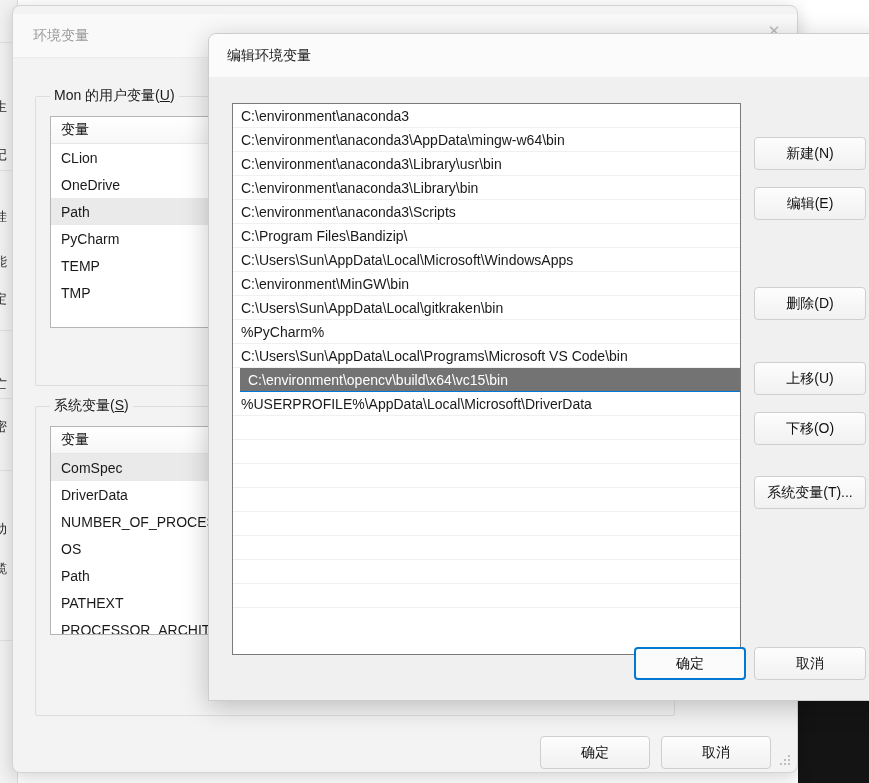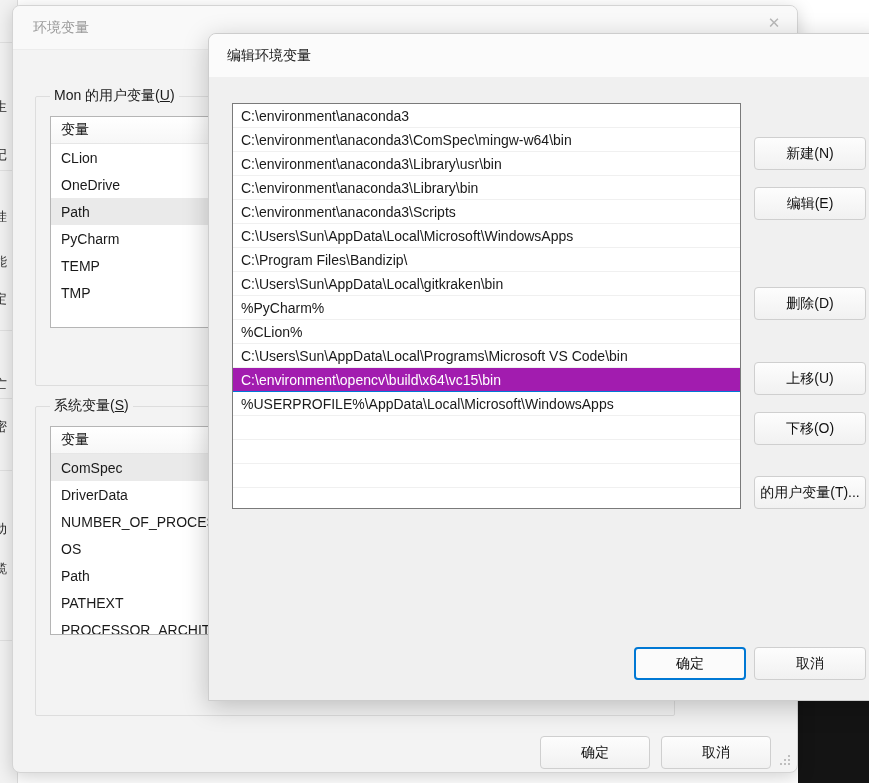--- a/index.html
+++ b/index.html
@@ -65,20 +65,21 @@
     border: 1px solid #d4d4d4;
     border-radius: 8px;
     box-shadow: 0 4px 18px rgba(0,0,0,0.18);
     overflow: hidden;
   }
   .titlebar-outer {
     position: relative;
     height: 44px;
     background: #f9f9f9;
     border-bottom: 1px solid #ececec;
+    margin-top: 8px;
   }
   .title-outer-text {
     position: absolute;
     left: 20px; top: 13px;
     font-size: 14px;
     color: #9a9a9a;
   }
   .win-close-outer {
     position: absolute;
     right: 0; top: 0;
@@ -184,38 +185,39 @@
     display: flex; align-items: center; justify-content: center;
     color: #1a1a1a;
     font-size: 16px;
     line-height: 1;
   }
 
   
   .pathlist {
     position: absolute;
     left: 23px; top: 69px;
-    width: 509px; height: 406px;
+    width: 509px; height: 552px;
     background: #ffffff;
     border: 1px solid #7a7a7a;
     overflow: hidden;
   }
   .pathrow {
     height: 24px;
     display: flex; align-items: center;
     padding-left: 8px;
     font-size: 14px;
     color: #1a1a1a;
     border-bottom: 1px solid #f0f0f0;
     white-space: nowrap;
   }
   .pathrow.selected {
-    background: #a21caf;
+    background: #737373;
     color: #ffffff;
     border-bottom-color: #0078d7;
+    margin-left: 7px;
   }
   .pathrow.empty { color: transparent; }
 
   
   .sidebtn {
     position: absolute;
     left: 545px;
     width: 112px;
     height: 33px;
   }
@@ -316,46 +318,46 @@
 
   <div class="win-inner">
 
     <div class="titlebar-inner">
       <div class="title-inner-text">编辑环境变量</div>
       <div class="win-close-inner">✕</div>
     </div>
 
     <div class="pathlist">
       <div class="pathrow">C:\environment\anaconda3</div>
-      <div class="pathrow">C:\environment\anaconda3\ComSpec\mingw-w64\bin</div>
+      <div class="pathrow">C:\environment\anaconda3\AppData\mingw-w64\bin</div>
       <div class="pathrow">C:\environment\anaconda3\Library\usr\bin</div>
       <div class="pathrow">C:\environment\anaconda3\Library\bin</div>
       <div class="pathrow">C:\environment\anaconda3\Scripts</div>
+      <div class="pathrow">C:\Program Files\Bandizip\</div>
       <div class="pathrow">C:\Users\Sun\AppData\Local\Microsoft\WindowsApps</div>
-      <div class="pathrow">C:\Program Files\Bandizip\</div>
+      <div class="pathrow">C:\environment\MinGW\bin</div>
       <div class="pathrow">C:\Users\Sun\AppData\Local\gitkraken\bin</div>
       <div class="pathrow">%PyCharm%</div>
-      <div class="pathrow">%CLion%</div>
       <div class="pathrow">C:\Users\Sun\AppData\Local\Programs\Microsoft VS Code\bin</div>
       <div class="pathrow selected">C:\environment\opencv\build\x64\vc15\bin</div>
-      <div class="pathrow">%USERPROFILE%\AppData\Local\Microsoft\WindowsApps</div>
+      <div class="pathrow">%USERPROFILE%\AppData\Local\Microsoft\DriverData</div>
       <div class="pathrow empty"></div>
       <div class="pathrow empty"></div>
       <div class="pathrow empty"></div>
       <div class="pathrow empty"></div>
       <div class="pathrow empty"></div>
       <div class="pathrow empty"></div>
       <div class="pathrow empty"></div>
       <div class="pathrow empty"></div>
     </div>
 
     <div class="btn sidebtn" style="top:103px">新建(N)</div>
     <div class="btn sidebtn" style="top:153px">编辑(E)</div>
     <div class="btn sidebtn" style="top:253px">删除(D)</div>
     <div class="btn sidebtn" style="top:328px">上移(U)</div>
     <div class="btn sidebtn" style="top:378px">下移(O)</div>
-    <div class="btn sidebtn" style="top:442px">的用户变量(T)...</div>
+    <div class="btn sidebtn" style="top:442px">系统变量(T)...</div>
 
     <div class="btn btn-inner-ok">确定</div>
     <div class="btn btn-inner-cancel">取消</div>
   </div>
 
 </div>
 
 </body></html>

